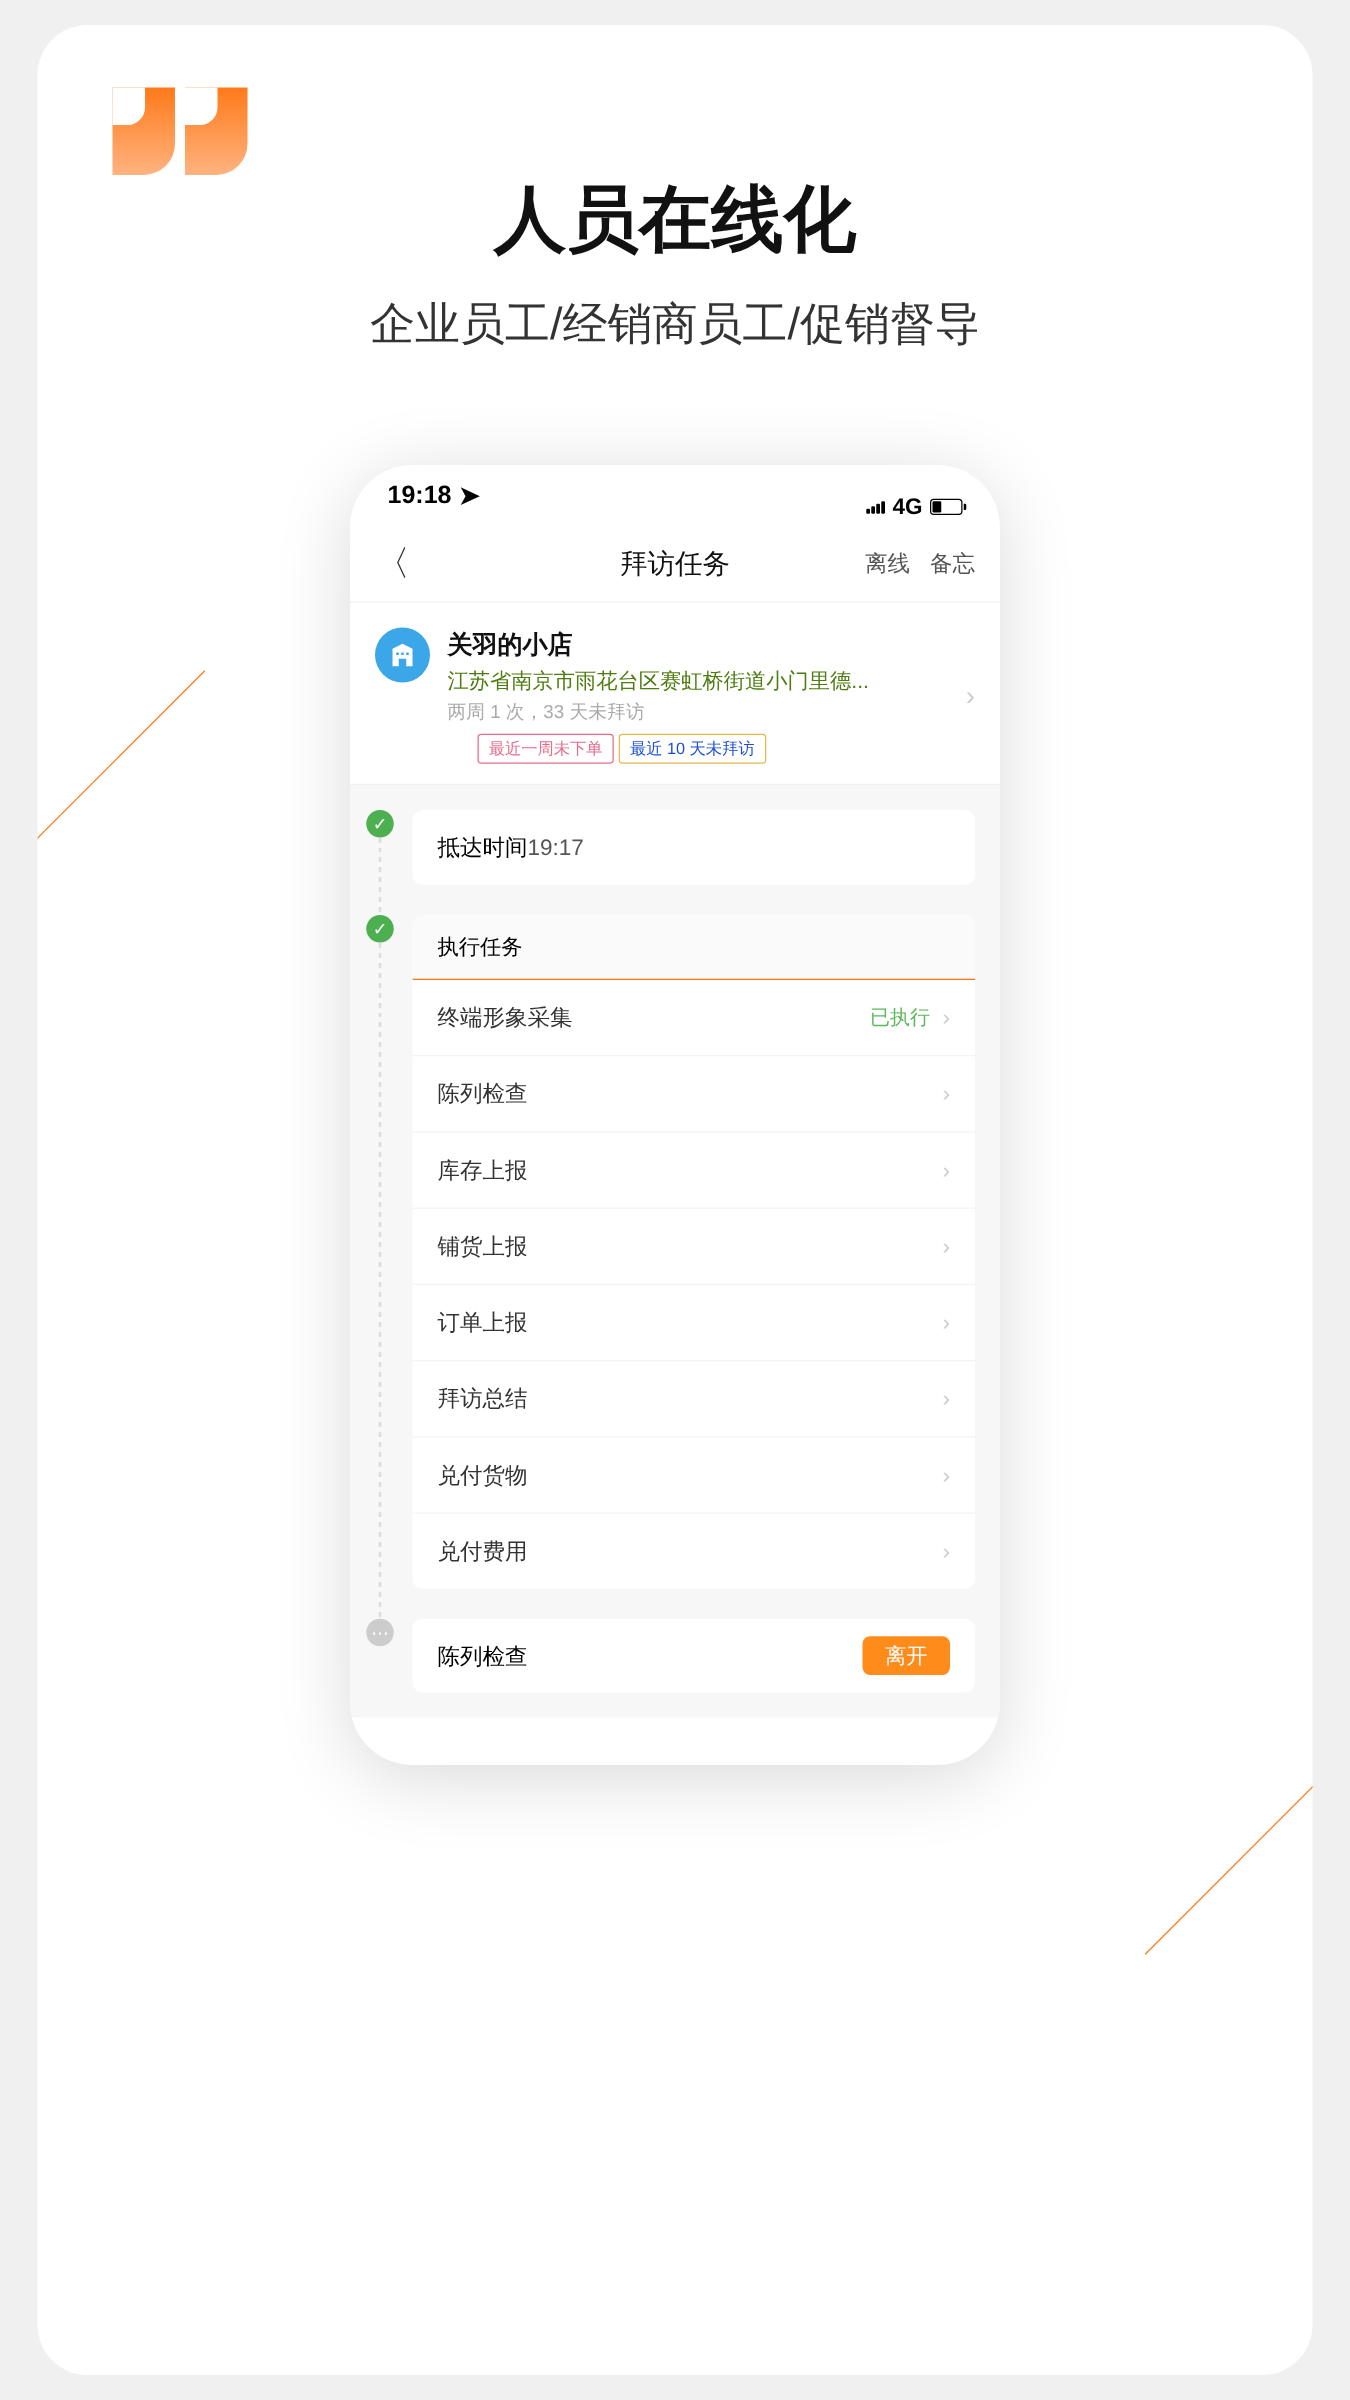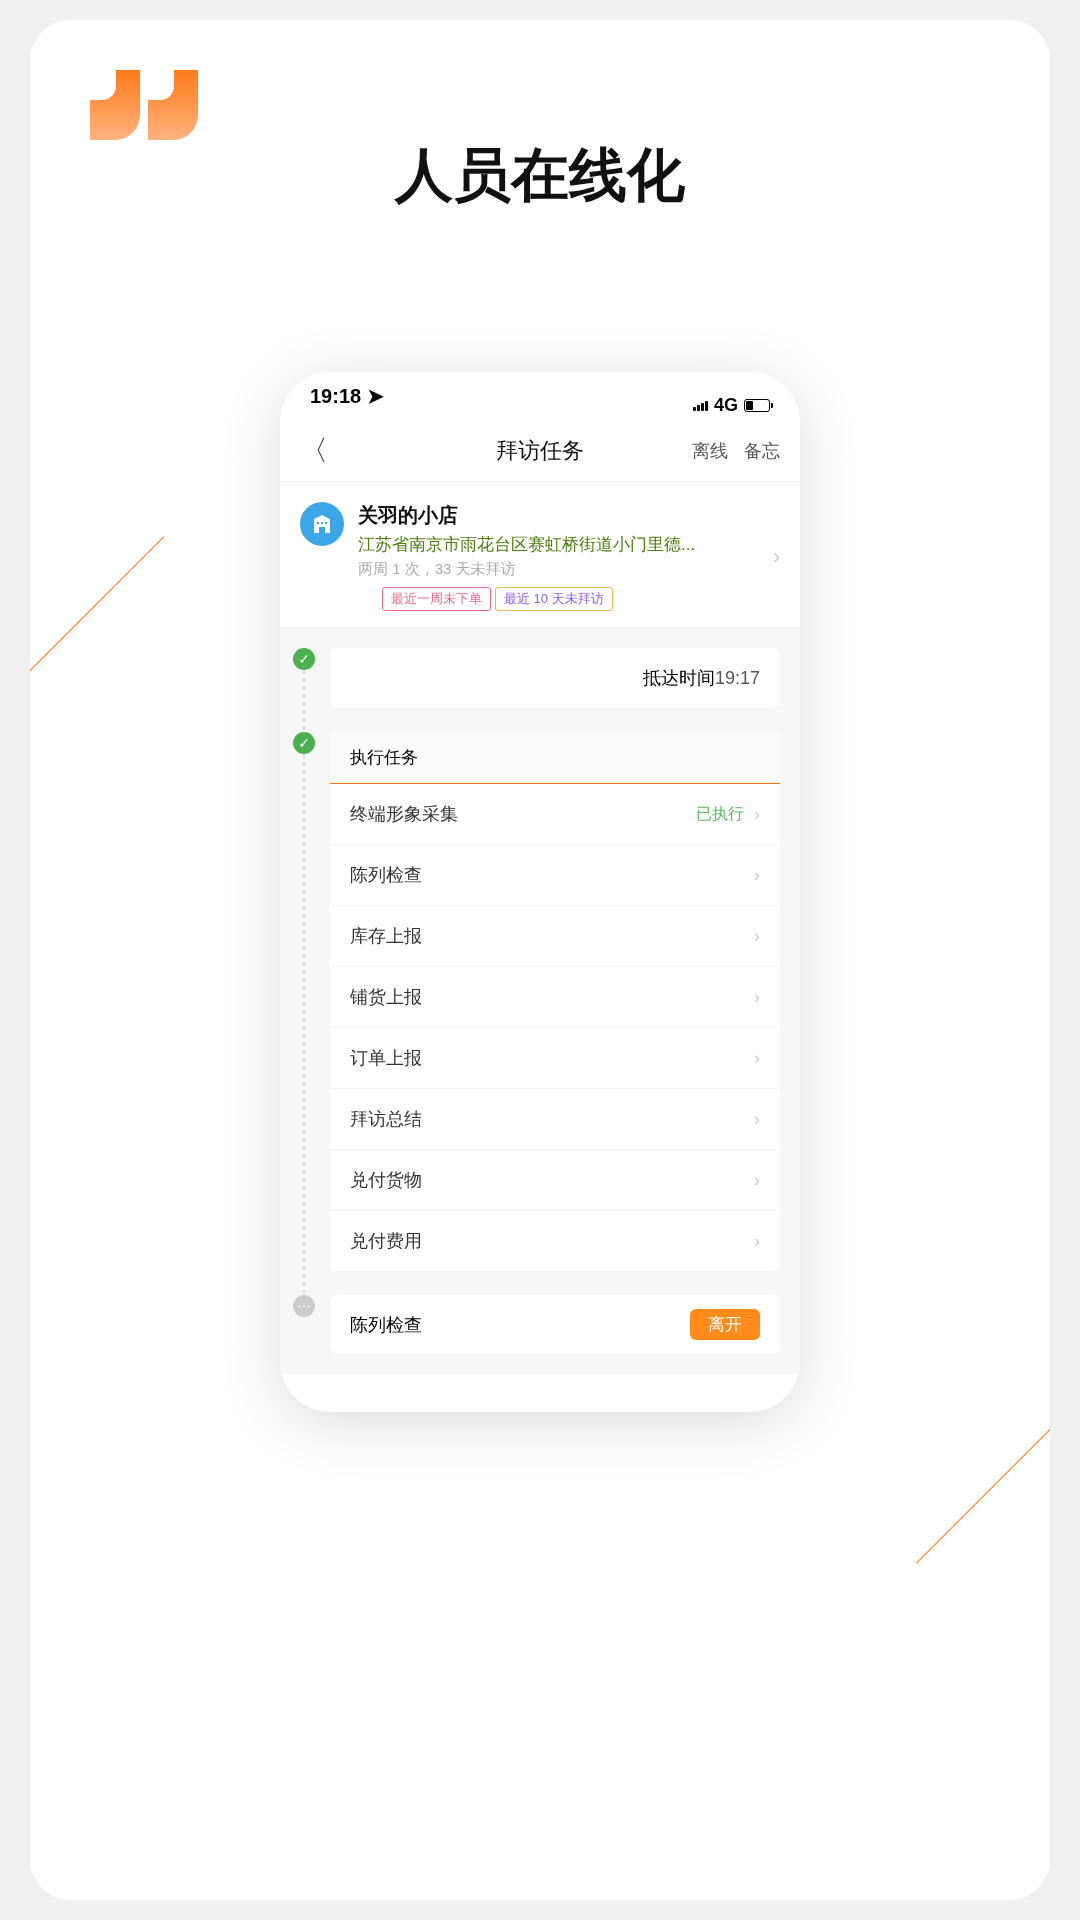--- a/index.html
+++ b/index.html
@@ -132,21 +132,21 @@
   flex-shrink: 0;
 }
 .store-icon svg { width: 24px; height: 24px; fill: #fff; }
 .store-info { flex: 1; min-width: 0; }
 .store-name { font-size: 20px; font-weight: 600; color: #111; }
 .store-addr { font-size: 17px; color: #4d7c0f; margin-top: 4px; white-space: nowrap; overflow: hidden; text-overflow: ellipsis; }
 .store-freq { font-size: 15px; color: #aaa; margin-top: 4px; }
 .store-tags { display: flex; gap: 4px; margin-top: 8px; padding-left: 24px; }
 .tag { font-size: 13px; padding: 2px 8px; border-radius: 3px; border: 1px solid; }
 .tag-pink { color: #e86b8a; border-color: #e86b8a; }
-.tag-yellow { color: #8b5cf6; border-color: #e6b84c; text-align: right; }
+.tag-yellow { color: #1d4ed8; border-color: #e6b84c; text-align: right; }
 .store-chevron { color: #ccc; font-size: 22px; align-self: center; }
 .timeline-area { padding: 20px 20px 20px 12px; background: #f7f7f7; }
 .tl-row { display: flex; gap: 14px; }
 .tl-marker-col { width: 24px; display: flex; flex-direction: column; align-items: center; position: relative; }
 .tl-check {
   width: 22px;
   height: 22px;
   border-radius: 50%;
   background: #4caf50;
   display: flex;
@@ -177,21 +177,21 @@
 }
 .tl-card {
   flex: 1;
   background: #fff;
   border-radius: 8px;
   overflow: hidden;
 }
 .arrive-card {
   display: flex;
   align-items: center;
-  justify-content: flex-end;
+  justify-content: flex-start;
   padding: 18px 20px;
   font-size: 18px;
 }
 .arrive-time { color: #555; }
 .tasks-header {
   padding: 14px 20px;
   font-size: 17px;
   font-weight: 500;
   background: #fafafa;
   border-bottom: 1px solid #f97316;
@@ -240,20 +240,21 @@
 
 <div class="outer-card">
   <div class="quote-marks">
     <div class="quote-mark"></div>
     <div class="quote-mark"></div>
   </div>
   <div class="diag-line-left"></div>
   <div class="diag-line-right"></div>
 
   <h1 class="headline">人员在线化</h1>
+  <p class="subhead">企业员工/经销商员工/促销督导</p>
 
   <div class="phone">
 
     <div class="status-bar">
       <div class="status-left">
         <span>19:18</span>
         <span>➤</span>
       </div>
       <div class="status-right">
         <span class="signal-bars">

